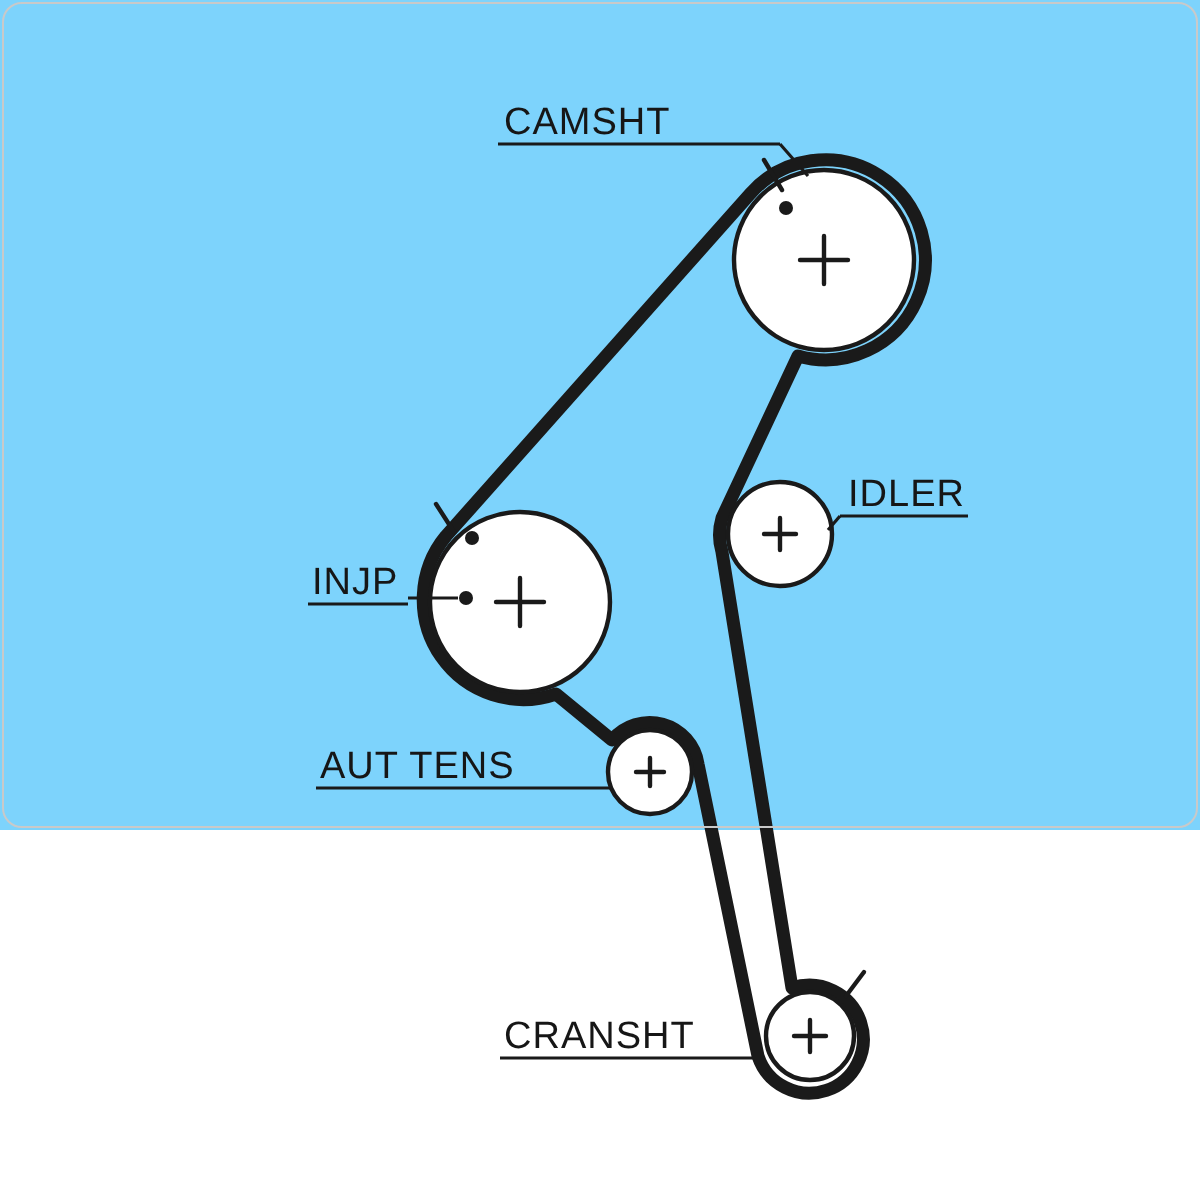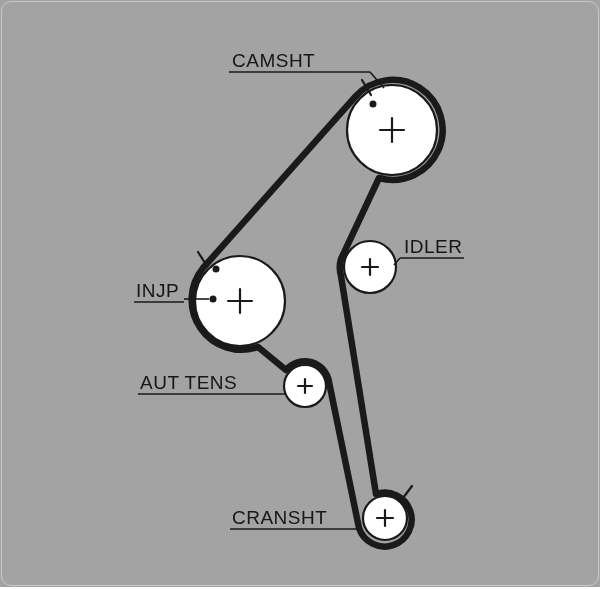--- a/index.html
+++ b/index.html
@@ -6,23 +6,24 @@
     margin: 0;
     padding: 0;
     width: 600px;
     height: 589px;
     background: #ffffff;
     font-family: "Liberation Sans", sans-serif;
   }
   .canvas-wrap {
     position: relative;
     width: 600px;
-    height: 587px;
-    background: #a3a3a3;
+    height: 415px;
+    background: #7dd3fc;
     box-sizing: border-box;
+    padding-left: 20px;
   }
   .outer-border {
     position: absolute;
     left: 1px; top: 1px; right: 1px; bottom: 1px;
     border: 1px solid #c9c9c9;
     border-radius: 10px;
     pointer-events: none;
   }
   svg { display: block; }
   text.lbl {

